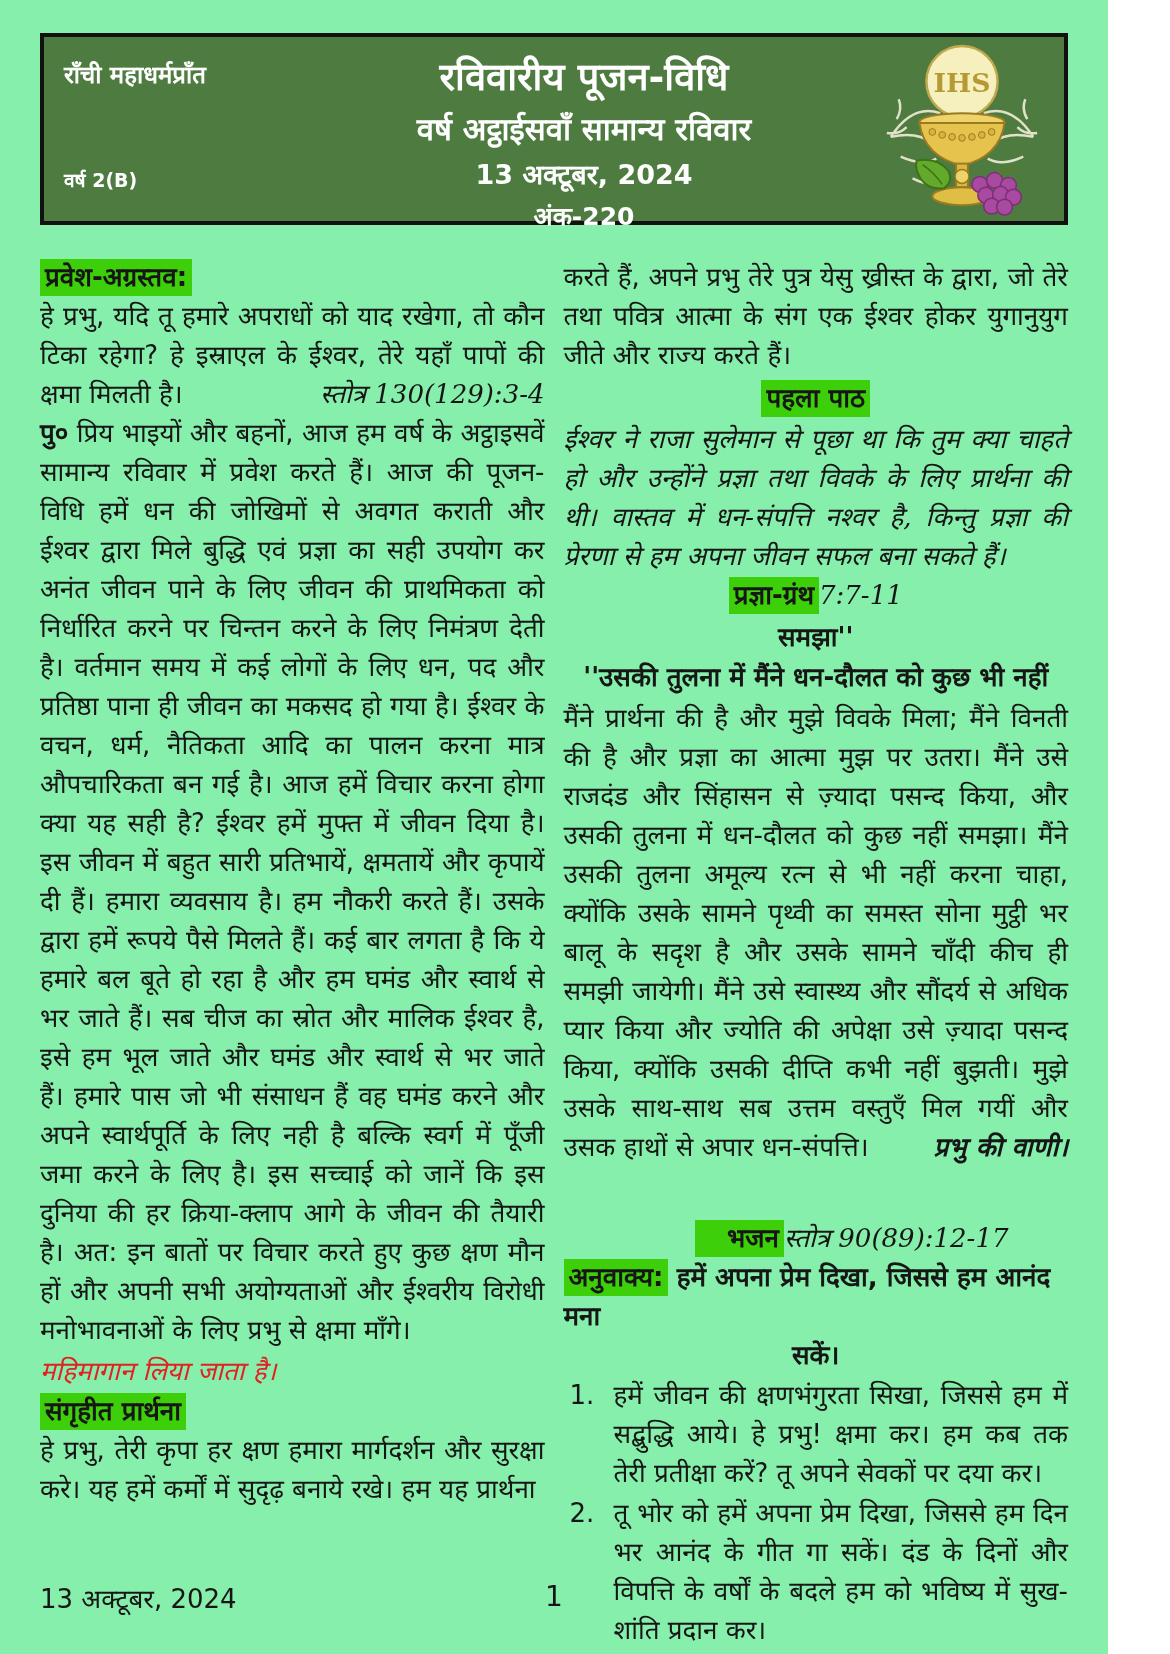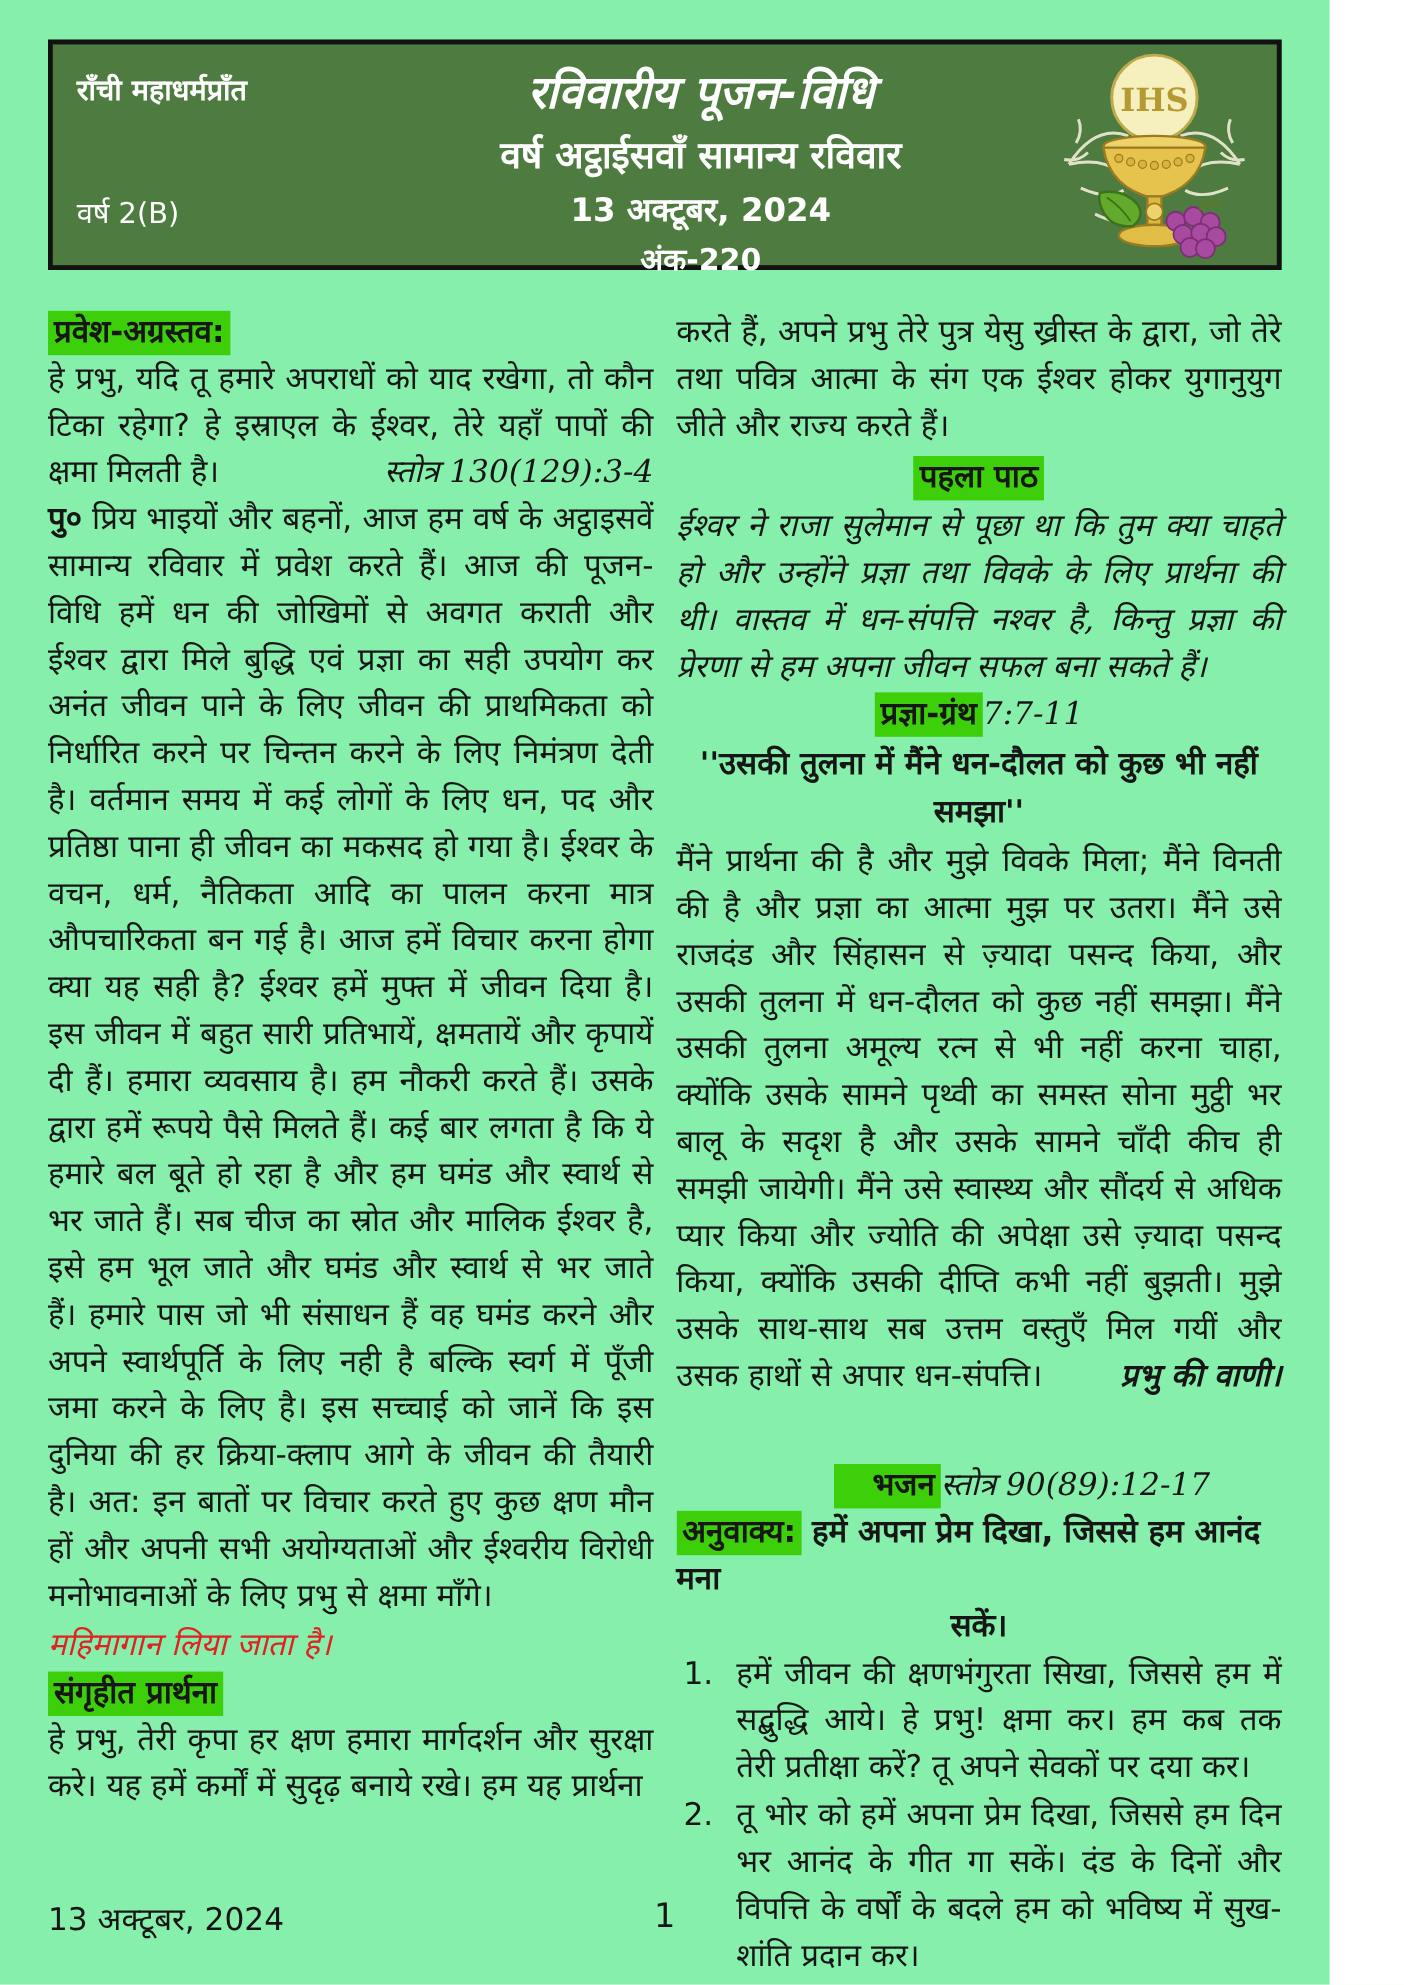--- a/index.html
+++ b/index.html
@@ -18,26 +18,26 @@
     background:#4e7b3f;
     border:4px solid #111;
     display:flex; align-items:stretch;
     color:#ffffff;
   }
   .banner-left {
     width:265px; padding:20px 0 14px 20px;
     display:flex; flex-direction:column; justify-content:space-between;
   }
   .org-name { font-size:24px; font-weight:bold; }
-  .year-label { font-size:24px; font-weight:normal; padding-bottom:14px; }
+  .year-label { font-size:19px; font-weight:bold; padding-bottom:14px; }
   .banner-center {
     flex:1; text-align:center; padding-top:12px;
     display:flex; flex-direction:column; align-items:center; gap:6px;
   }
-  .banner-title { font-size:38px; font-weight:bold;font-style:italic; }
+  .banner-title { font-size:38px; font-weight:bold; }
   .banner-subtitle { font-size:31px; font-weight:bold; }
   .banner-date { font-size:27px; font-weight:bold; }
   .banner-issue { font-size:25px; font-weight:bold; }
   .banner-right { width:205px; display:flex; align-items:center; justify-content:center; }
   .banner-right svg { width:178px; height:178px; }
 
   
   .columns {
     position:absolute; top:258px; left:40px; right:40px; bottom:90px;
     display:flex; gap:19px;
@@ -157,22 +157,22 @@
         <span class="hl">पहला पाठ</span>
       </div>
       <p class="italic-para">ईश्वर ने राजा सुलेमान से पूछा था कि तुम क्या चाहते हो और उन्होंने प्रज्ञा तथा विवके के लिए प्रार्थना की थी। वास्तव में धन-संपत्ति नश्वर है, किन्तु प्रज्ञा की प्रेरणा से हम अपना जीवन सफल बना सकते हैं।</p>
 
       <div class="row-between">
         <span class="hl">प्रज्ञा-ग्रंथ</span>
         <span class="ref">7:7-11</span>
       </div>
 
       <div class="quote">
+        <div>समझा''</div>
         <div>''उसकी तुलना में मैंने धन-दौलत को कुछ भी नहीं</div>
-        <div>समझा''</div>
       </div>
 
       <p class="para"><span>मैंने प्रार्थना की है और मुझे विवके मिला; मैंने विनती की है और प्रज्ञा का आत्मा मुझ पर उतरा। मैंने उसे राजदंड और सिंहासन से ज़्यादा पसन्द किया, और उसकी तुलना में धन-दौलत को कुछ नहीं समझा। मैंने उसकी तुलना अमूल्य रत्न से भी नहीं करना चाहा, क्योंकि उसके सामने पृथ्वी का समस्त सोना मुट्ठी भर बालू के सदृश है और उसके सामने चाँदी कीच ही समझी जायेगी। मैंने उसे स्वास्थ्य और सौंदर्य से अधिक प्यार किया और ज्योति की अपेक्षा उसे ज़्यादा पसन्द किया, क्योंकि उसकी दीप्ति कभी नहीं बुझती। मुझे उसके साथ-साथ सब उत्तम वस्तुएँ मिल गयीं और उसक हाथों से अपार धन-संपत्ति।</span><span class="closing-float">प्रभु की वाणी।</span></p>
 
       <div class="row-between psalm-row">
         <span class="hl psalm-indent">भजन</span>
         <span class="ref">स्तोत्र 90(89):12-17</span>
       </div>
 
       <div>

